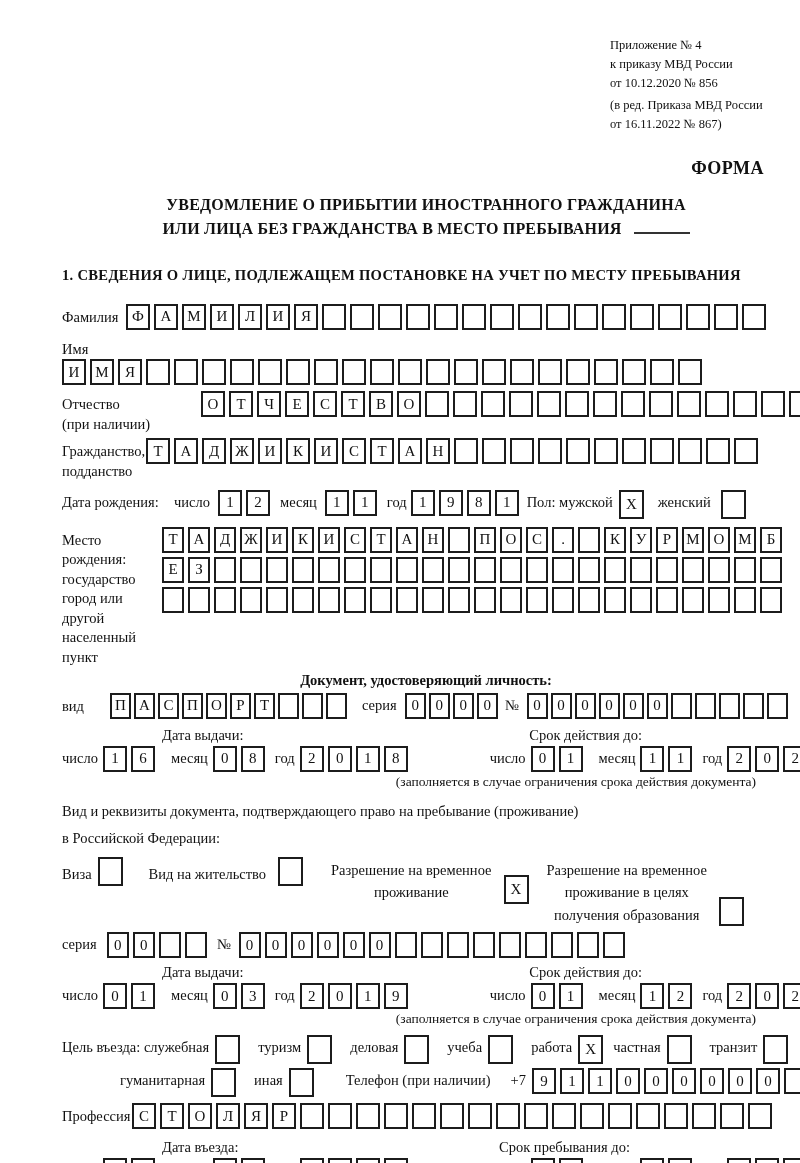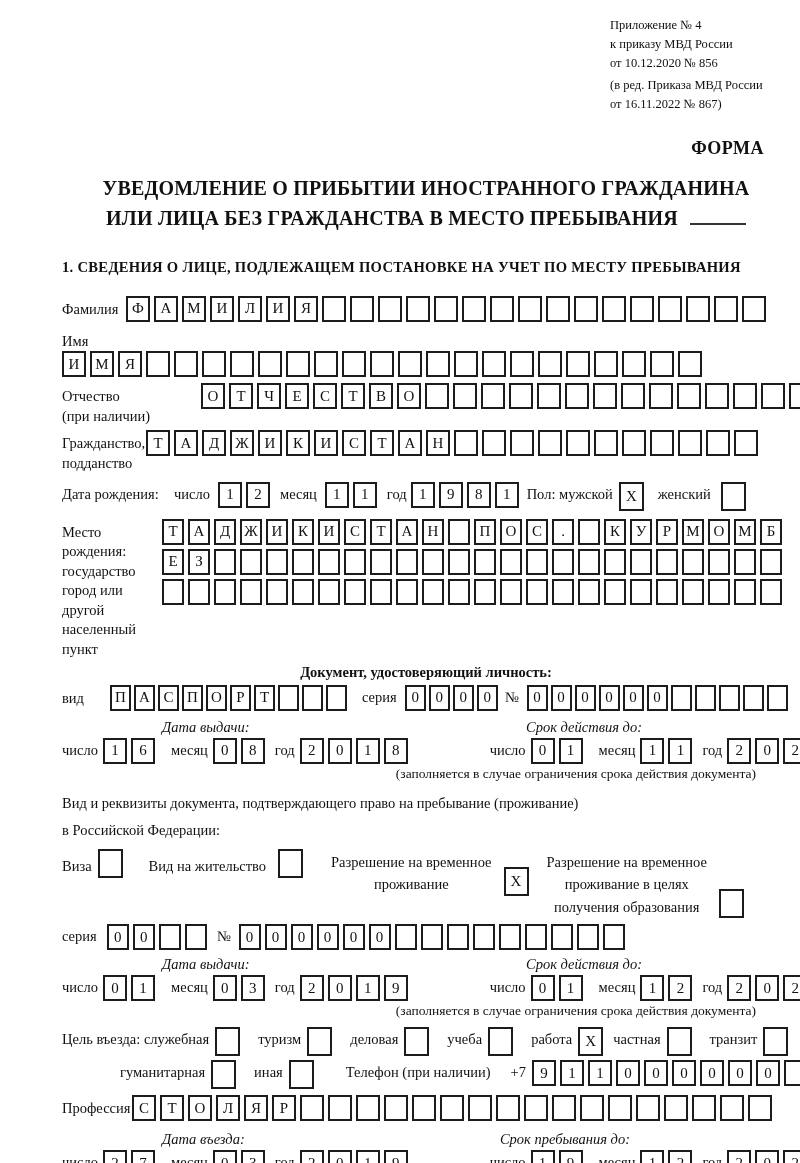--- a/index.html
+++ b/index.html
@@ -2,31 +2,31 @@
 <html><head>
 <meta charset="utf-8">
 <style>
   * { box-sizing: border-box; }
   html,body { margin:0; padding:0; background:#fff; }
   body {
     width:800px; height:1163px; overflow:hidden;
     font-family:"Liberation Serif","DejaVu Serif",serif;
     color:#111; font-size:14.5px;
   }
-  .page { width:800px; height:966px; padding:16px 10px 0 62px; position:relative; }
+  .page { width:800px; height:966px; padding:36px 10px 0 62px; position:relative; }
 
   
   .annex { margin-left:548px; font-size:12.5px; line-height:1.5; }
   .annex .grp2 { margin-top:4px; }
   .forma { margin-top:24px; text-align:right; padding-right:26px;
            font-weight:bold; font-size:18px; letter-spacing:.5px; }
 
   
   .title { margin-top:14px; text-align:center; font-weight:bold;
-           font-size:20px; line-height:1.5; letter-spacing:.2px; }
+           font-size:16px; line-height:1.5; letter-spacing:.2px; }
   .blank-line { display:inline-block; width:56px; border-bottom:2px solid #333;
                 height:14px; margin-left:12px; }
 
   .section-head { margin-top:24px; font-weight:bold; font-size:14.6px; letter-spacing:.3px; }
 
   
   .row { display:flex; align-items:flex-start; }
   .lbl { flex:0 0 auto; line-height:1.35; padding-top:4px; }
   .cells { display:flex; flex:0 0 auto; }
   .cell { width:24px; height:26px; border:2px solid #1c1c1c; margin-right:4px;
@@ -41,21 +41,21 @@
   .w-surname { width:64px; } .w-name { width:64px; }
   .w-patr { width:100px; } .w-cit { width:84px; }
   .w-birthplace { width:100px; }
   .w-prof { width:70px; } .w-kind { width:34px; }
 
   .multirow-right { display:flex; flex-direction:column; }
   .multirow-right .cells { margin-bottom:4px; }
 
   .center-bold { text-align:center; font-weight:bold; margin-top:6px; }
 
-  .date-heads { display:flex;font-style:italic; }
+  .date-heads { display:flex; }
   .date-line { display:flex; align-items:flex-start; margin-top:2px; }
   .dg { display:flex; align-items:flex-start; }
   .dg .inline-lbl { margin-right:5px; }
   .dg .cells { margin-right:6px; }
   .note-right { text-align:right; padding-right:34px; font-size:13.5px; margin-top:2px; }
 
   .opt { display:flex; align-items:flex-end; }
   .opt .optlines { text-align:center; line-height:1.55; padding-top:4px; }
   .opt .cells { margin-left:12px; margin-top:2px; }
 

